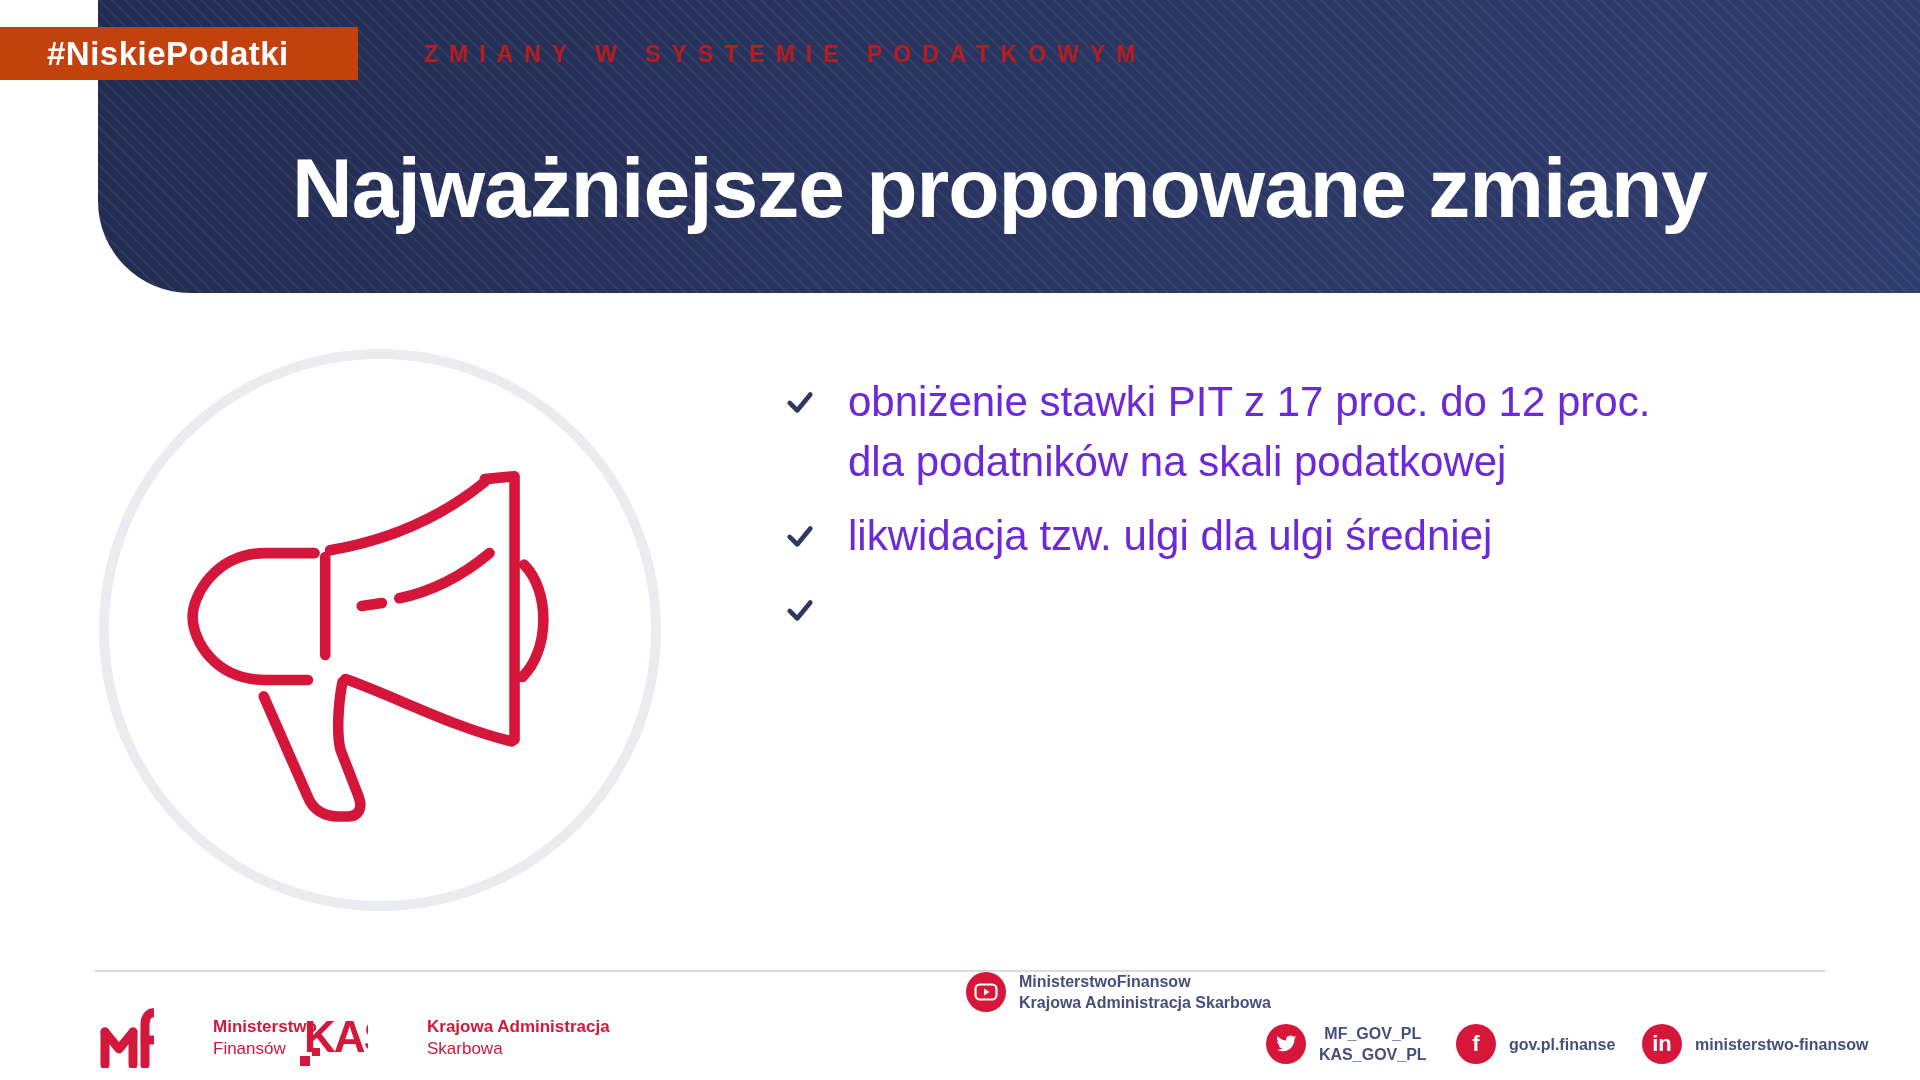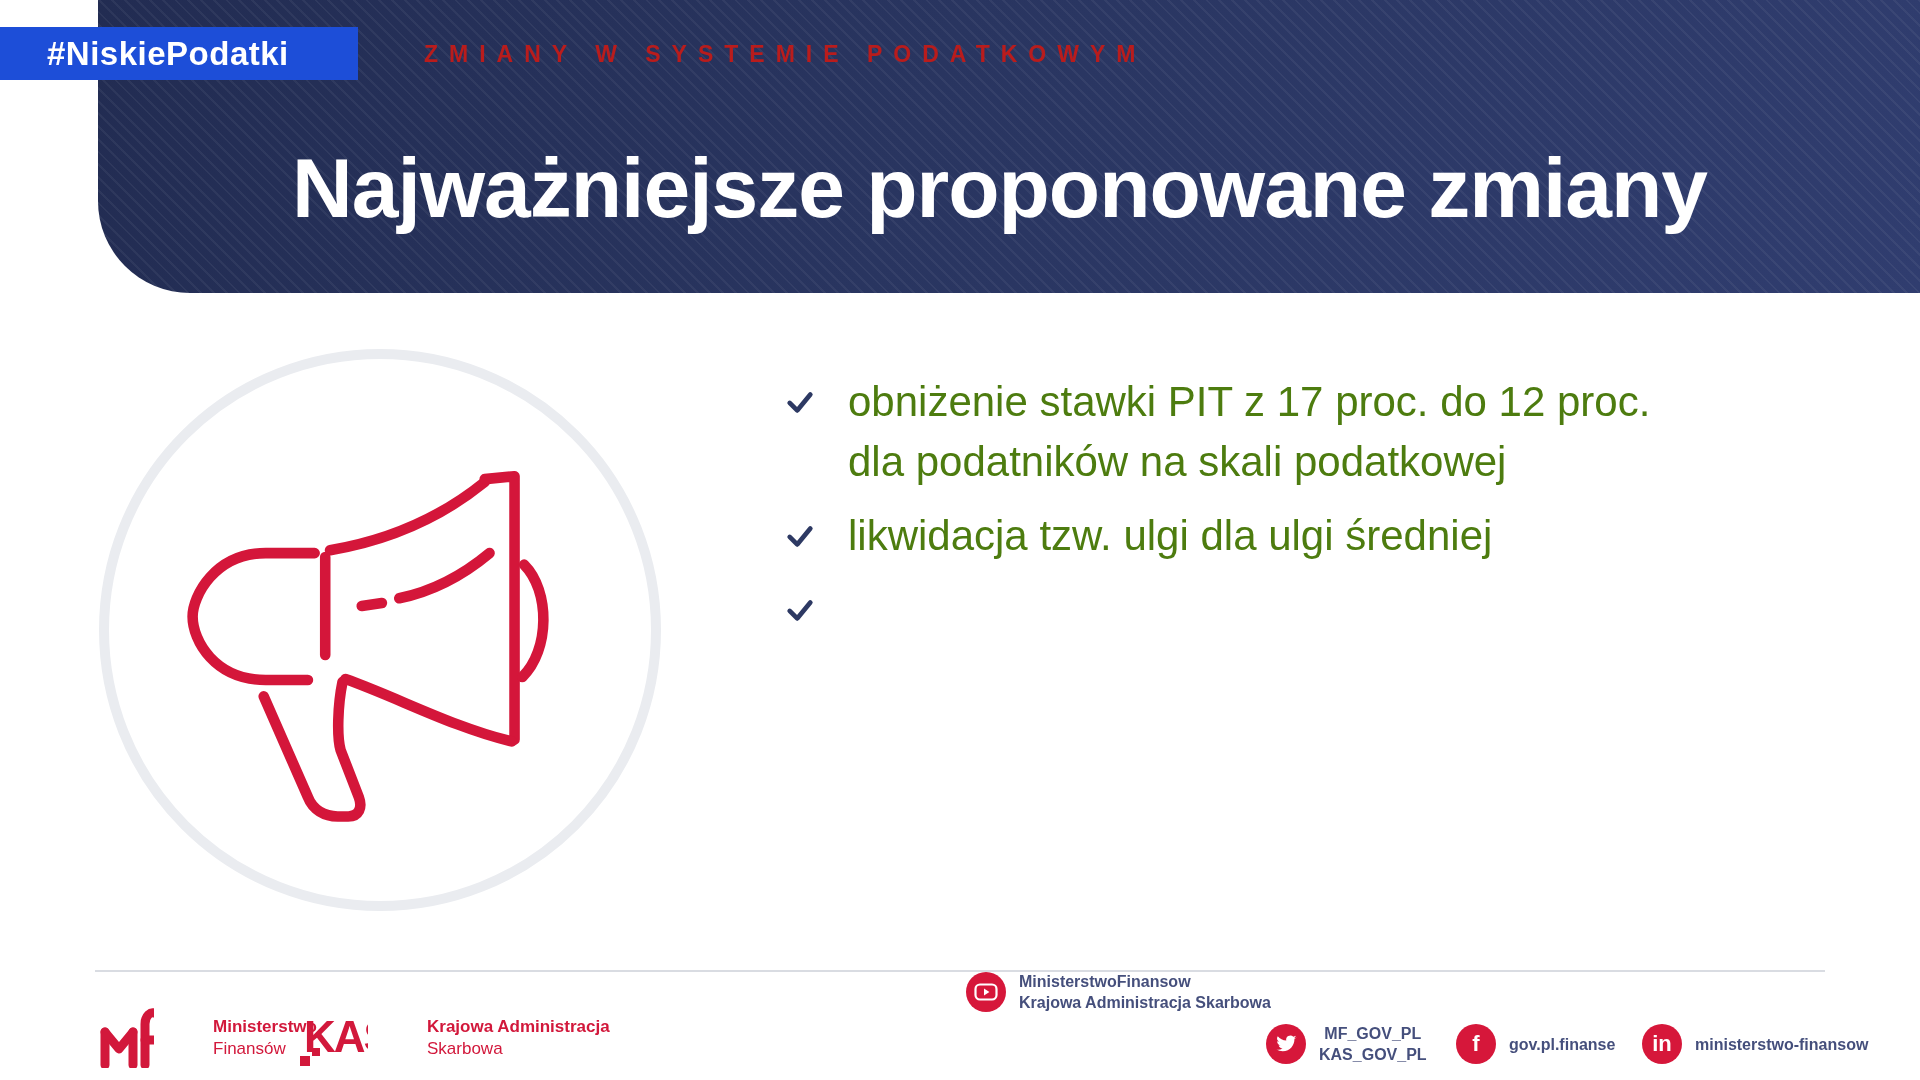--- a/index.html
+++ b/index.html
@@ -10,21 +10,21 @@
   
   .navy-header{
     position:absolute;left:98px;top:0;width:1822px;height:293px;
     background:
       repeating-linear-gradient(45deg, rgba(255,255,255,0.05) 0 2px, transparent 2px 9px),
       linear-gradient(110deg,#222c52 0%, #293560 45%, #303d6f 100%);
     border-radius:0 0 0 92px;
   }
   .badge{
     position:absolute;left:0;top:27px;width:358px;height:53px;
-    background:#1d4ed8;color:#ffffff;font-size:33px;font-weight:bold;
+    background:#c2410c;color:#ffffff;font-size:33px;font-weight:bold;
     line-height:53px;padding-left:47px;box-sizing:border-box;
     letter-spacing:0.5px;
   }
   .eyebrow{
     position:absolute;left:424px;top:36px;height:36px;line-height:36px;
     color:#b91c1c;font-size:23px;font-weight:bold;letter-spacing:11px;
   }
   .page-title{
     position:absolute;left:194px;top:140px;
     color:#ffffff;font-size:84px;font-weight:bold;letter-spacing:-1px;
@@ -34,21 +34,21 @@
   .hero-circle{
     position:absolute;left:99px;top:349px;width:562px;height:562px;
     box-sizing:border-box;border:10px solid #eaecf0;border-radius:50%;
     background:#ffffff;
   }
   .hero-circle svg{position:absolute;left:0;top:0;}
   
   .bullet-list{position:absolute;left:785px;top:372px;width:1010px;}
   .bullet-item{
     display:flex;align-items:flex-start;margin-bottom:14px;
-    color:#4d7c0f;font-size:42px;line-height:60px;
+    color:#6d28d9;font-size:42px;line-height:60px;
   }
   .check{flex:0 0 30px;width:30px;height:30px;margin-top:15px;margin-right:33px;}
   .bullet-text{white-space:pre-line;}
   
   .footer-sep{position:absolute;left:95px;top:970px;width:1730px;height:2px;background:#d9dce2;}
   .logo-group{position:absolute;display:flex;align-items:center;gap:48px;}
   .logo-text{color:#d2183b;font-size:17px;line-height:22px;margin-left:11px;}
   .logo-text .l1{font-weight:bold;}
   .mf-group{left:98px;top:1008px;height:60px;}
   .kas-group{left:298px;top:1006px;height:64px;}

